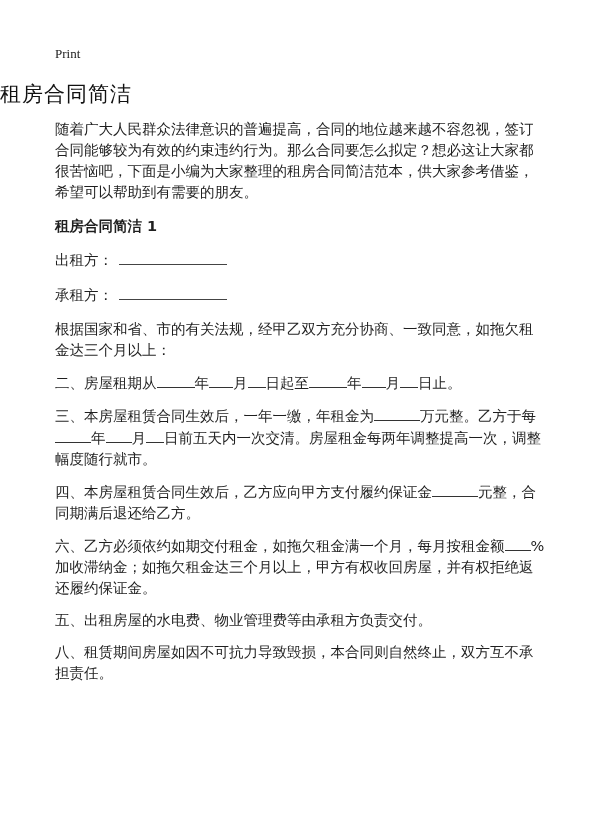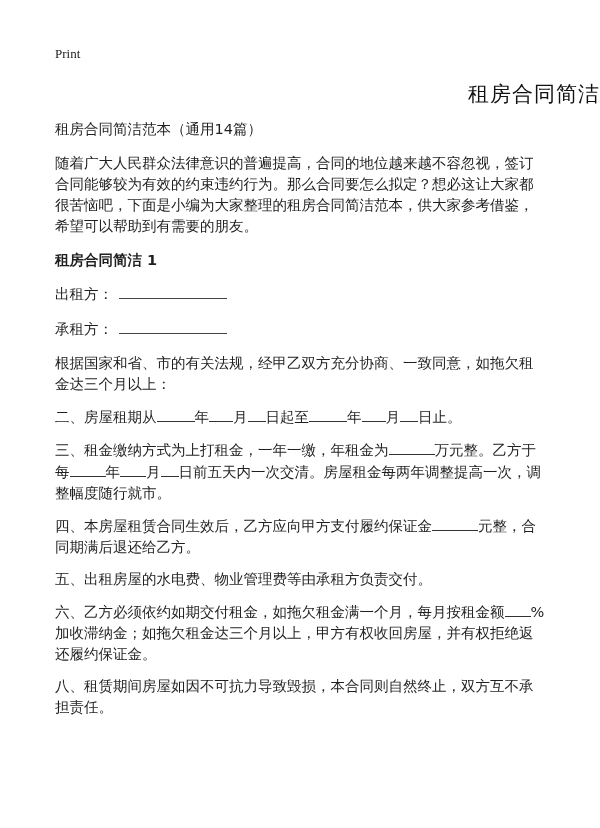--- a/index.html
+++ b/index.html
@@ -1,52 +1,51 @@
 <!DOCTYPE html>
 <html><head>
 <meta charset="utf-8">
 <style>
   html, body { margin: 0; padding: 0; background: #ffffff; }
   body { width: 600px; height: 828px; overflow: hidden; position: relative; color: #1a1a1a; }
   .page { position: absolute; left: 0; top: 0; width: 508px; height: 828px; }
   .print { position: absolute; left: 55px; top: 46px; font-family: "Liberation Serif", "DejaVu Serif", serif; font-size: 13px; color: #222; }
-  .title { position: absolute; left: 0; top: 80px; width: 600px; text-align: right; font-family: "DejaVu Sans", sans-serif; font-size: 21px; font-weight: normal; letter-spacing: 1px; color: #111; }
+  .title { position: absolute; left: 0; top: 80px; width: 600px; text-align: left; font-family: "DejaVu Sans", sans-serif; font-size: 21px; font-weight: normal; letter-spacing: 1px; color: #111; }
   .content { position: absolute; left: 55px; top: 119px; width: 492px; font-family: "DejaVu Sans", sans-serif; font-size: 14.5px; line-height: 21px; color: #1f1f1f; }
   .content p { margin: 0 0 11px 0; }
   .subtitle { margin-bottom: 13px !important; }
   .intro { margin-bottom: 13px !important; }
   .heading { font-weight: bold; margin-bottom: 12px !important; }
   .blank { display: inline-block; border-bottom: 1px solid #333; height: 15px; vertical-align: baseline; }
   .party-line { display: inline-block; border-bottom: 1px solid #444; height: 15px; width: 108px; margin-left: 6px; vertical-align: baseline; }
   .party { margin-bottom: 13px !important; }
 </style>
 </head>
 <body>
 
 <div class="page">
   <div class="print">Print</div>
   <div class="title">租房合同简洁</div>
 
   <div class="content">
-    <p class="subtitle">租房合同简洁范本（通用14篇）</p>
     <p class="intro">随着广大人民群众法律意识的普遍提高，合同的地位越来越不容忽视，签订合同能够较为有效的约束违约行为。那么合同要怎么拟定？想必这让大家都很苦恼吧，下面是小编为大家整理的租房合同简洁范本，供大家参考借鉴，希望可以帮助到有需要的朋友。</p>
     <p class="heading">租房合同简洁 1</p>
 
     <p class="party"><span>出租方：</span><span class="party-line"></span></p>
     <p class="party"><span>承租方：</span><span class="party-line"></span></p>
 
     <p>根据国家和省、市的有关法规，经甲乙双方充分协商、一致同意，如拖欠租金达三个月以上：</p>
 
 
     <p><span>二、房屋租期从</span><span class="blank" style="width:38px"></span><span>年</span><span class="blank" style="width:24px"></span><span>月</span><span class="blank" style="width:18px"></span><span>日起至</span><span class="blank" style="width:38px"></span><span>年</span><span class="blank" style="width:24px"></span><span>月</span><span class="blank" style="width:18px"></span><span>日止。</span></p>
 
-    <p><span>三、租金缴纳方式为上打租金，一年一缴，年租金为</span><span class="blank" style="width:46px"></span><span>万元整。乙方于每</span><span class="blank" style="width:36px"></span><span>年</span><span class="blank" style="width:26px"></span><span>月</span><span class="blank" style="width:18px"></span><span>日前五天内一次交清。房屋租金每两年调整提高一次，调整幅度随行就市。</span></p>
+    <p><span>三、本房屋租赁合同生效后，一年一缴，年租金为</span><span class="blank" style="width:46px"></span><span>万元整。乙方于每</span><span class="blank" style="width:36px"></span><span>年</span><span class="blank" style="width:26px"></span><span>月</span><span class="blank" style="width:18px"></span><span>日前五天内一次交清。房屋租金每两年调整提高一次，调整幅度随行就市。</span></p>
 
     <p><span>四、本房屋租赁合同生效后，乙方应向甲方支付履约保证金</span><span class="blank" style="width:46px"></span><span>元整，合同期满后退还给乙方。</span></p>
 
+    <p><span>六、乙方必须依约如期交付租金，如拖欠租金满一个月，每月按租金额</span><span class="blank" style="width:26px"></span><span>%加收滞纳金；如拖欠租金达三个月以上，甲方有权收回房屋，并有权拒绝返还履约保证金。</span></p>
+
     <p>五、出租房屋的水电费、物业管理费等由承租方负责交付。</p>
-
-    <p><span>六、乙方必须依约如期交付租金，如拖欠租金满一个月，每月按租金额</span><span class="blank" style="width:26px"></span><span>%加收滞纳金；如拖欠租金达三个月以上，甲方有权收回房屋，并有权拒绝返还履约保证金。</span></p>
 
 
     <p>八、租赁期间房屋如因不可抗力导致毁损，本合同则自然终止，双方互不承担责任。</p>
   </div>
 </div>
 
 </body></html>

